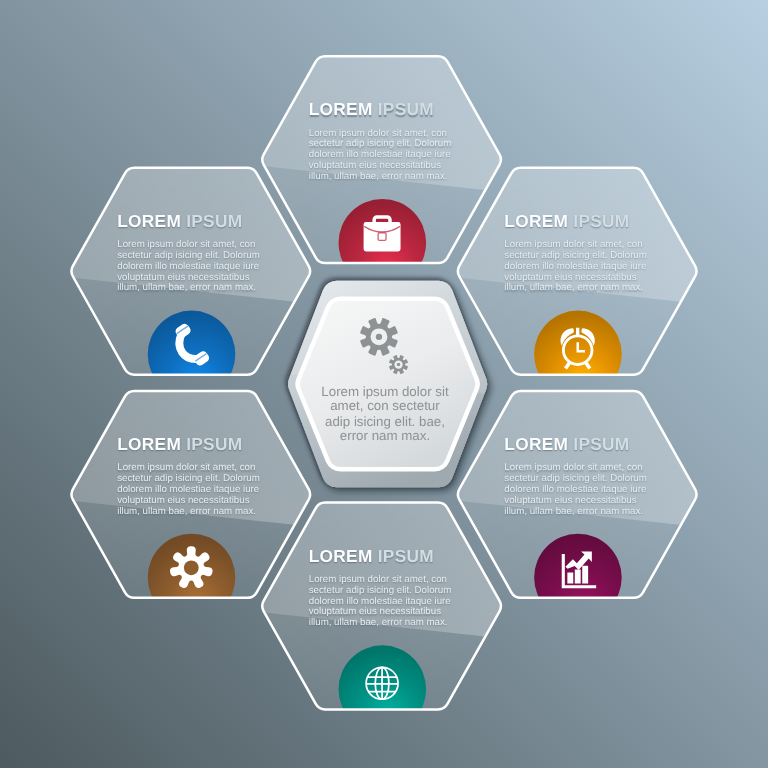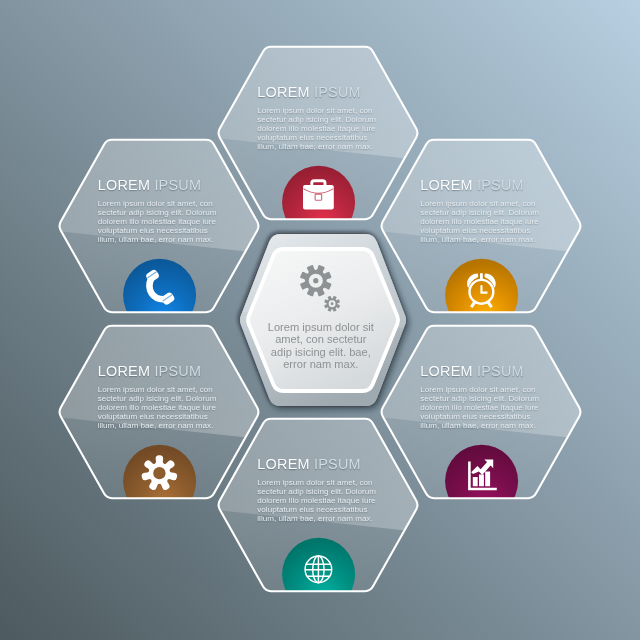--- a/index.html
+++ b/index.html
@@ -2,21 +2,21 @@
 <html><head>
 <meta charset="utf-8">
 <style>
   html,body{margin:0;padding:0;background:#000;}
   body{width:640px;height:640px;overflow:hidden;font-family:"Liberation Sans",sans-serif;}
   #stage{position:relative;width:640px;height:640px;overflow:hidden;
     background:linear-gradient(46deg,#4d5a5f 0%,#b7cfe1 100%);}
   .petal{position:absolute;width:200px;height:190px;}
   .petal svg{display:block;position:absolute;left:-20px;top:-20px;overflow:visible;}
   .ptext{position:absolute;left:0;top:0;width:200px;height:190px;pointer-events:none;}
-  .ptitle{position:absolute;left:39px;top:46px;font-size:14.4px;font-weight:normal;letter-spacing:.25px;
+  .ptitle{position:absolute;left:39px;top:46px;font-size:14.4px;font-weight:bold;letter-spacing:.25px;
      color:#fcfdff;text-shadow:0 1.2px 1.2px rgba(45,60,70,.45);white-space:nowrap;}
   .ptitle .lt{color:#d2dde4;}
   .pbody{position:absolute;left:39px;top:68px;width:126px;font-size:8.1px;line-height:9.0px;
      color:#e6edf2;text-shadow:0 1px 1.4px rgba(45,60,70,.35);}
   #centerhex{position:absolute;left:222.8px;top:219.5px;width:200px;height:200px;}
   #centerhex svg{display:block;position:absolute;left:-20px;top:-20px;overflow:visible;}
   #ctext{position:absolute;left:222.8px;top:219.5px;width:200px;height:200px;pointer-events:none;}
   .cbody{position:absolute;left:42px;top:101px;width:112px;text-align:center;font-size:11.1px;
      line-height:12.6px;color:#8e9294;}
 </style>

